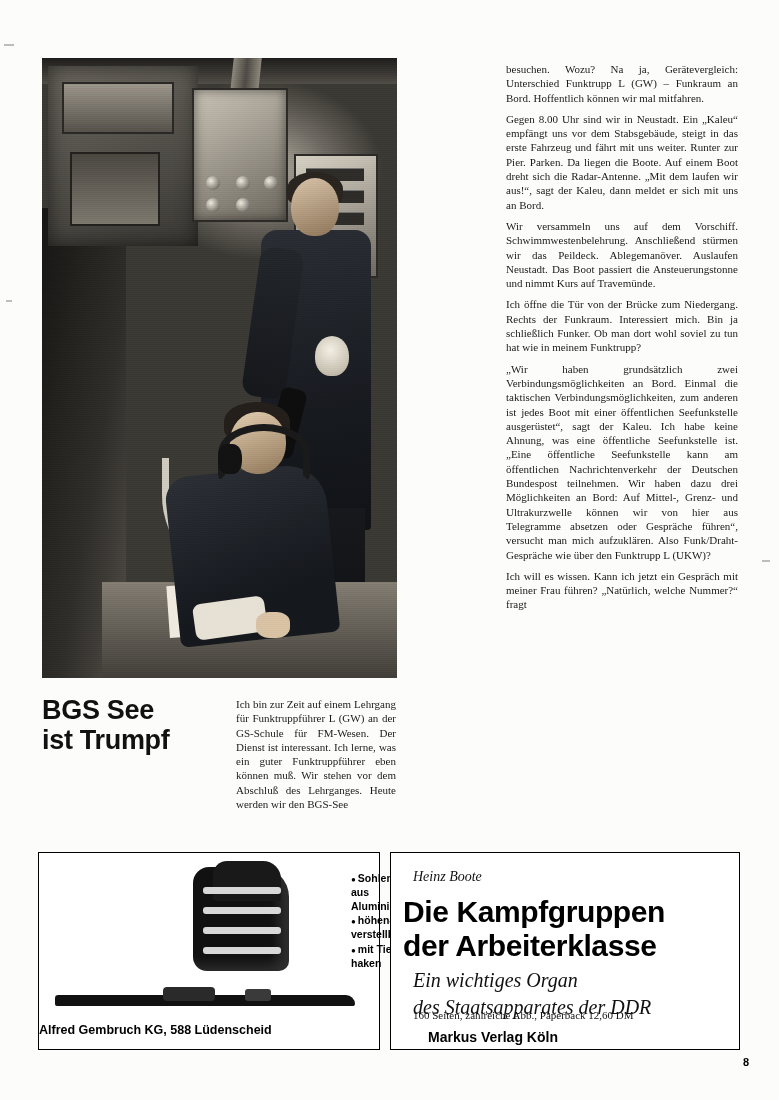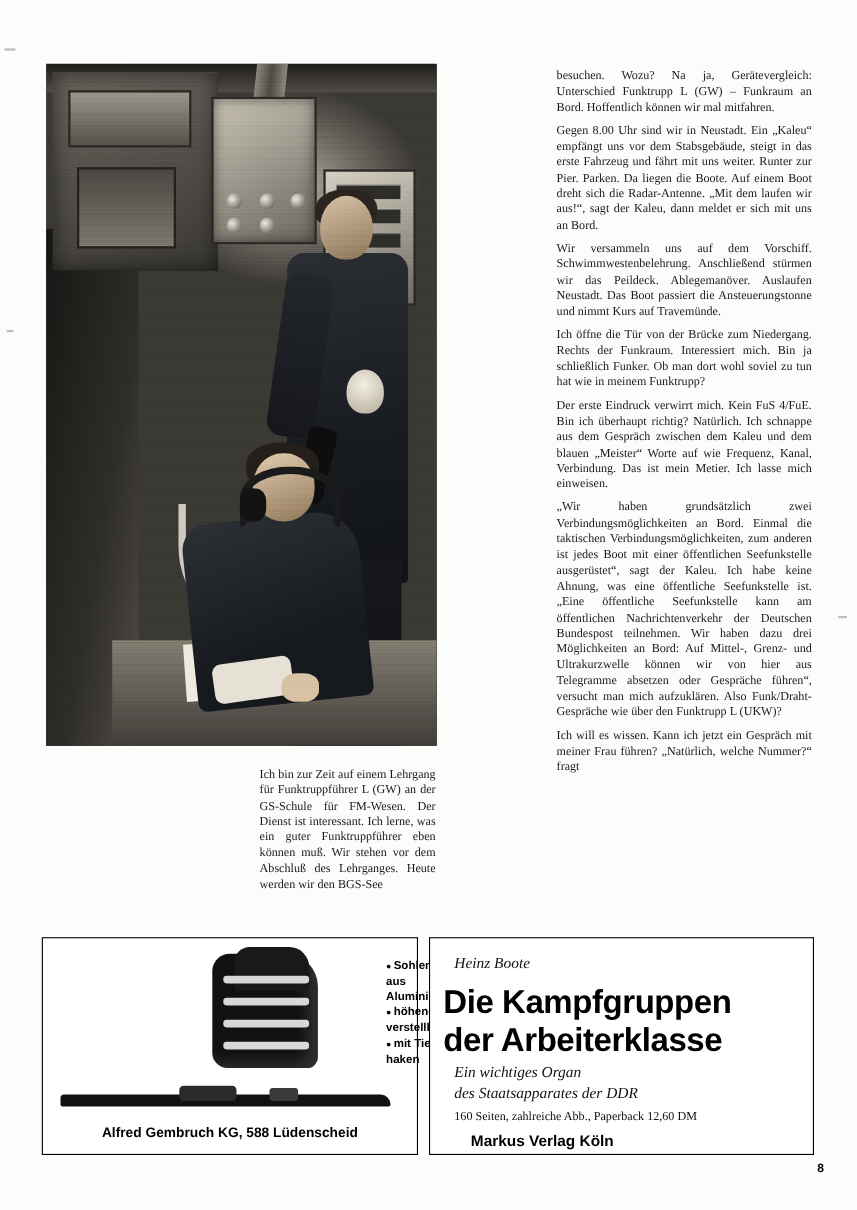--- a/index.html
+++ b/index.html
@@ -400,21 +400,21 @@
   .ad-features li.bullet:before {
     content: "\25CF";
     font-size: 8px;
     margin-right: 2px;
   }
   .ad-footer {
     position: absolute;
     left: 0;
     bottom: 12px;
     width: 340px;
-    text-align: center;
+    text-align: left;
     font-family: "Liberation Sans", sans-serif;
     font-size: 12.5px;
     font-weight: bold;
     color: #000;
   }
 
   
   .ra-author {
     position: absolute;
     left: 22px; top: 16px;
@@ -433,21 +433,21 @@
     line-height: 1.12;
     letter-spacing: -0.4px;
     color: #000;
   }
   .ra-sub {
     position: absolute;
     left: 22px; top: 114px;
     width: 310px;
     font-family: "Liberation Serif", serif;
     font-style: italic;
-    font-size: 14px;
+    font-size: 20px;
     line-height: 1.35;
     color: #111;
   }
   .ra-meta {
     position: absolute;
     left: 22px; top: 156px;
     font-size: 11px;
     color: #111;
   }
   .ra-pub {
@@ -521,31 +521,34 @@
         <div class="head"></div>
         <div class="headphone"></div>
         <div class="cup"></div>
         <div class="sleevecuff"></div>
         <div class="hand"></div>
       </div>
       <div class="grain"></div>
     </div>
   </div>
 
+  <div class="headline">
+    <div>BGS See</div>
+    <div>ist Trumpf</div>
+  </div>
 
   <div class="col col-mid">
     <p>Ich bin zur Zeit auf einem Lehrgang für Funktruppführer L (GW) an der GS-Schule für FM-Wesen. Der Dienst ist interessant. Ich lerne, was ein guter Funktruppführer eben können muß. Wir stehen vor dem Abschluß des Lehrganges. Heute werden wir den BGS-See</p>
   </div>
 
   <div class="col col-right">
     <p>besuchen. Wozu? Na ja, Gerätevergleich: Unterschied Funktrupp L (GW) – Funkraum an Bord. Hoffentlich können wir mal mitfahren.</p>
     <p>Gegen 8.00 Uhr sind wir in Neustadt. Ein „Kaleu“ empfängt uns vor dem Stabsgebäude, steigt in das erste Fahrzeug und fährt mit uns weiter. Runter zur Pier. Parken. Da liegen die Boote. Auf einem Boot dreht sich die Radar-Antenne. „Mit dem laufen wir aus!“, sagt der Kaleu, dann meldet er sich mit uns an Bord.</p>
     <p>Wir versammeln uns auf dem Vorschiff. Schwimmwestenbelehrung. Anschließend stürmen wir das Peildeck. Ablegemanöver. Auslaufen Neustadt. Das Boot passiert die Ansteuerungstonne und nimmt Kurs auf Travemünde.</p>
     <p>Ich öffne die Tür von der Brücke zum Niedergang. Rechts der Funkraum. Interessiert mich. Bin ja schließlich Funker. Ob man dort wohl soviel zu tun hat wie in meinem Funktrupp?</p>
-    <p>Der erste Eindruck verwirrt mich. Kein FuS 4/FuE. Bin ich überhaupt richtig? Natürlich. Ich schnappe aus dem Gespräch zwischen dem Kaleu und dem blauen „Meister“ Worte auf wie Frequenz, Kanal, Verbindung. Das ist mein Metier. Ich lasse mich einweisen.</p>
     <p>„Wir haben grundsätzlich zwei Verbindungsmöglichkeiten an Bord. Einmal die taktischen Verbindungsmöglichkeiten, zum anderen ist jedes Boot mit einer öffentlichen Seefunkstelle ausgerüstet“, sagt der Kaleu. Ich habe keine Ahnung, was eine öffentliche Seefunkstelle ist. „Eine öffentliche Seefunkstelle kann am öffentlichen Nachrichtenverkehr der Deutschen Bundespost teilnehmen. Wir haben dazu drei Möglichkeiten an Bord: Auf Mittel-, Grenz- und Ultrakurzwelle können wir von hier aus Telegramme absetzen oder Gespräche führen“, versucht man mich aufzuklären. Also Funk/Draht-Gespräche wie über den Funktrupp L (UKW)?</p>
     <p>Ich will es wissen. Kann ich jetzt ein Gespräch mit meiner Frau führen? „Natürlich, welche Nummer?“ fragt</p>
   </div>
 
   <div class="ad-left">
     <div class="ski-area">
       <div class="boot">
         <div class="shell"></div>
         <div class="cuff"></div>
         <div class="buckle" style="top:26px;"></div>

